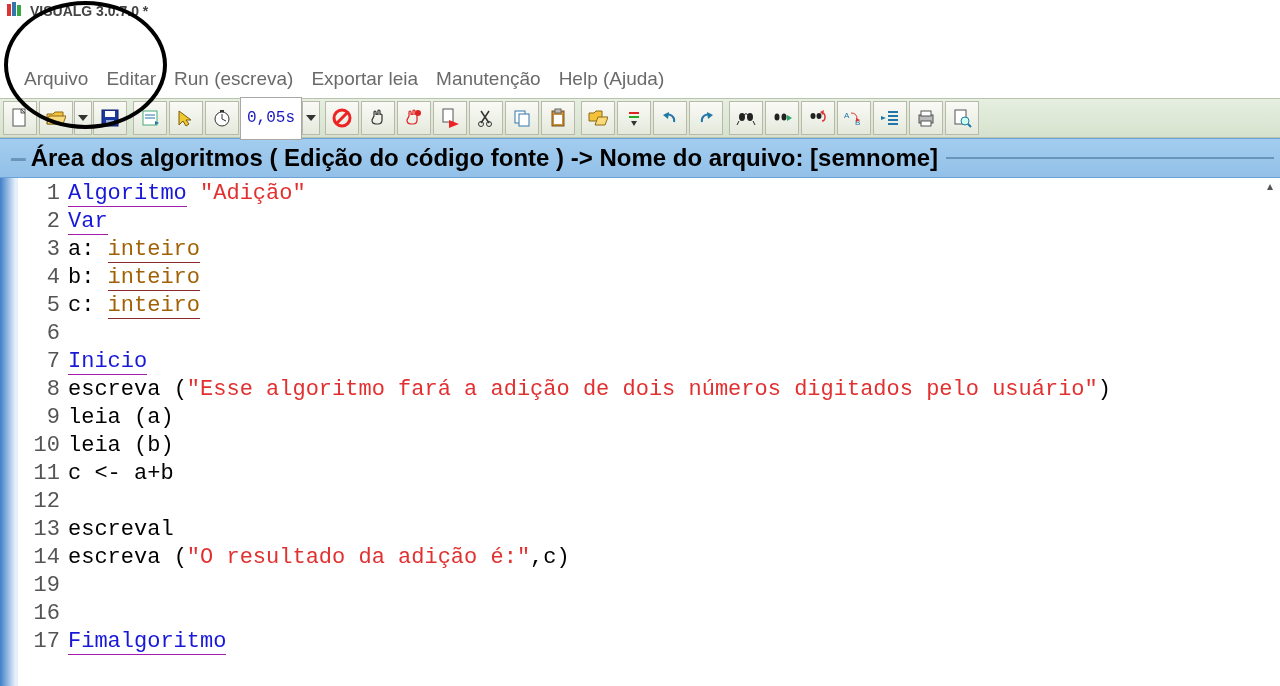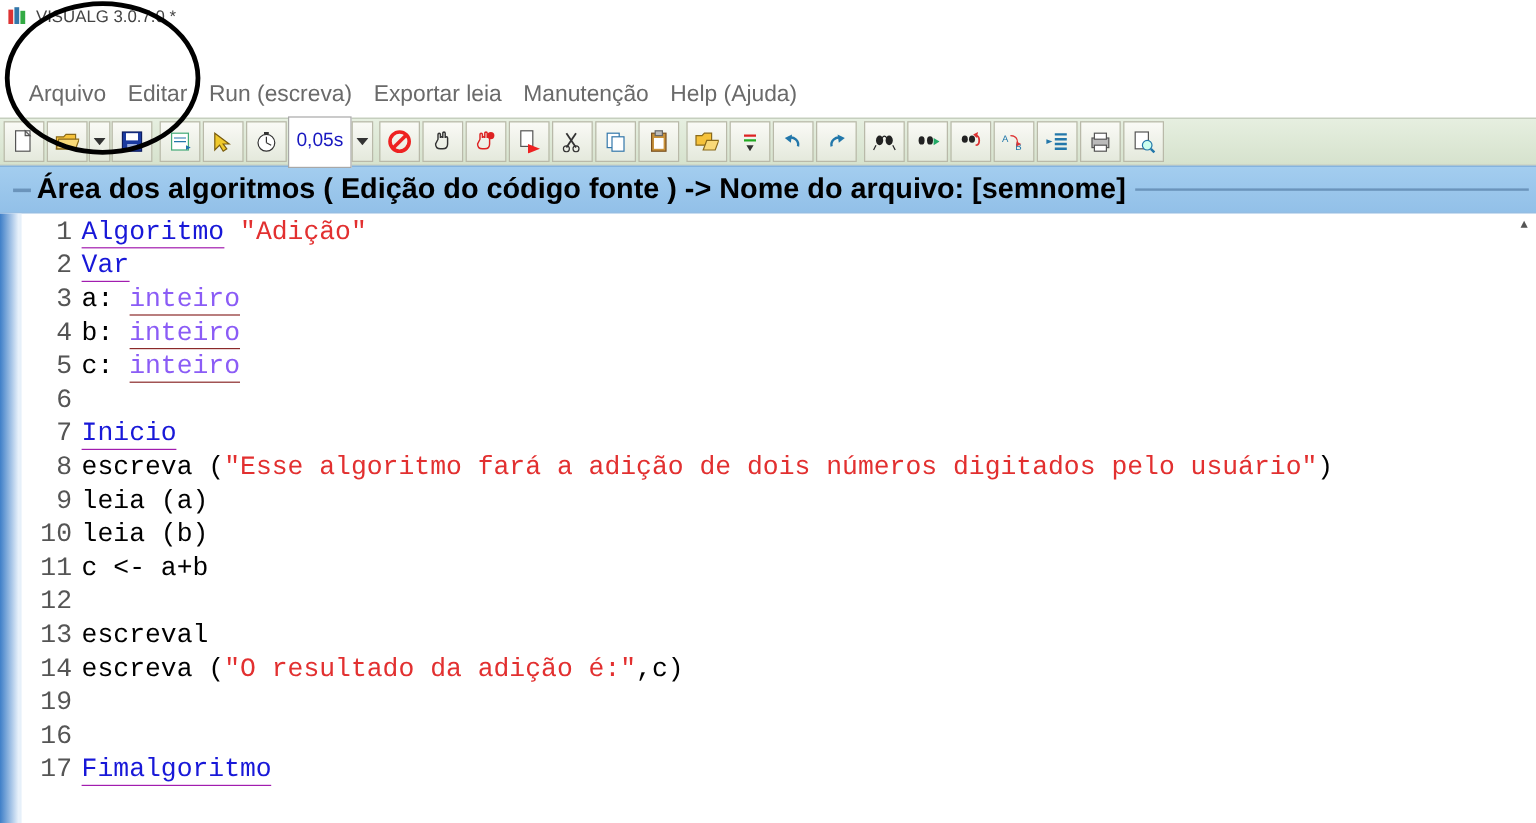--- a/index.html
+++ b/index.html
@@ -6,25 +6,26 @@
   body {
     font-family: Tahoma, Verdana, Arial, sans-serif;
     background: #ffffff;
     width: 1280px;
     height: 686px;
     overflow: hidden;
     position: relative;
   }
   .titlebar {
     display: flex;
-    align-items: flex-start;
+    align-items: flex-end;
     padding: 5px 6px;
     height: 24px;
     font-size: 14px;
     color: #444;
+    font-weight: bold;
   }
   .titlebar .logo {
     width: 18px; height: 18px; margin-right: 6px;
     display: flex; align-items: center; justify-content: center;
   }
   .menubar {
     display: flex;
     gap: 18px;
     padding: 4px 10px 8px 24px;
     font-size: 19px;
@@ -54,21 +55,21 @@
     cursor: pointer;
   }
   .tbtn svg { display: block; }
   .tsep { width: 4px; }
   .timer-box {
     height: 43px;
     background: #ffffff;
     border: 1px solid #a8a8a8;
     display: flex;
     align-items: center;
-    font-family: Liberation Sans, sans-serif;
+    font-family: Liberation Mono, monospace;
     font-size: 16px;
     color: #1818c0;
     padding: 16px 6px;
   }
   .timer-wrap { display: flex; align-items: center; }
   .drop { width: 18px; height: 34px; border:1px solid #b9b9a9; background: linear-gradient(#fafaf6,#e4e9dc); display:flex;align-items:center;justify-content:center;}
 
   .annot-circle {
     position: absolute;
     left: 4px;
@@ -117,21 +118,21 @@
     white-space: pre;
   }
   .lnum {
     width: 50px;
     text-align: right;
     padding-right: 8px;
     color: #555;
     font-family: "Courier New", monospace;
   }
   .kw-blue { color: #1818d8; border-bottom: 1px solid #a21caf; }
-  .kw-brown { color: #8b5cf6; border-bottom: 1px solid #8b2a2a; }
+  .kw-brown { color: #a16207; border-bottom: 1px solid #8b2a2a; }
   .id { color: #000; }
   .str { color: #e23030; }
   .punc { color: #000; }
   .scroll-up { position:absolute; right:0; width:20px; height:22px; top:175px; font-size:12px; color:#555; display:flex; align-items:center; justify-content:center;}
 </style>
 </head>
 <body>
 
 <div class="annot-circle"></div>
 

